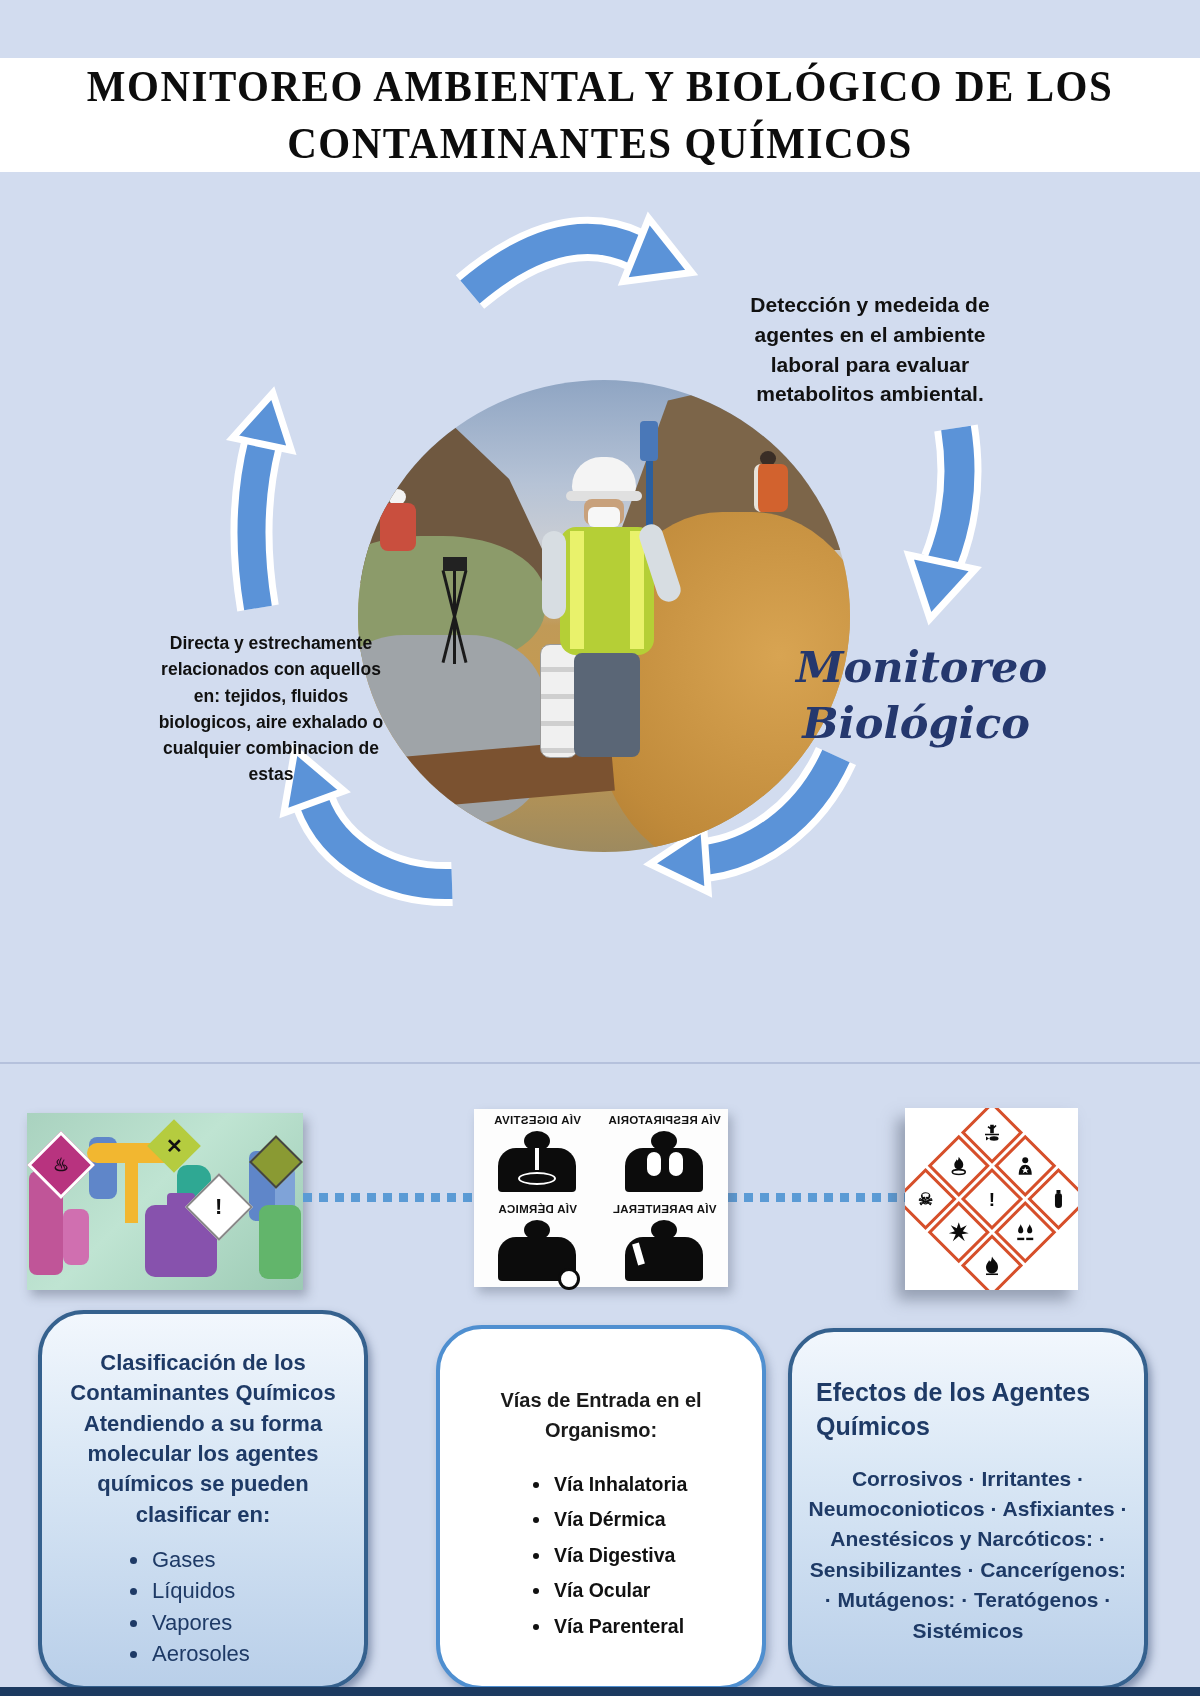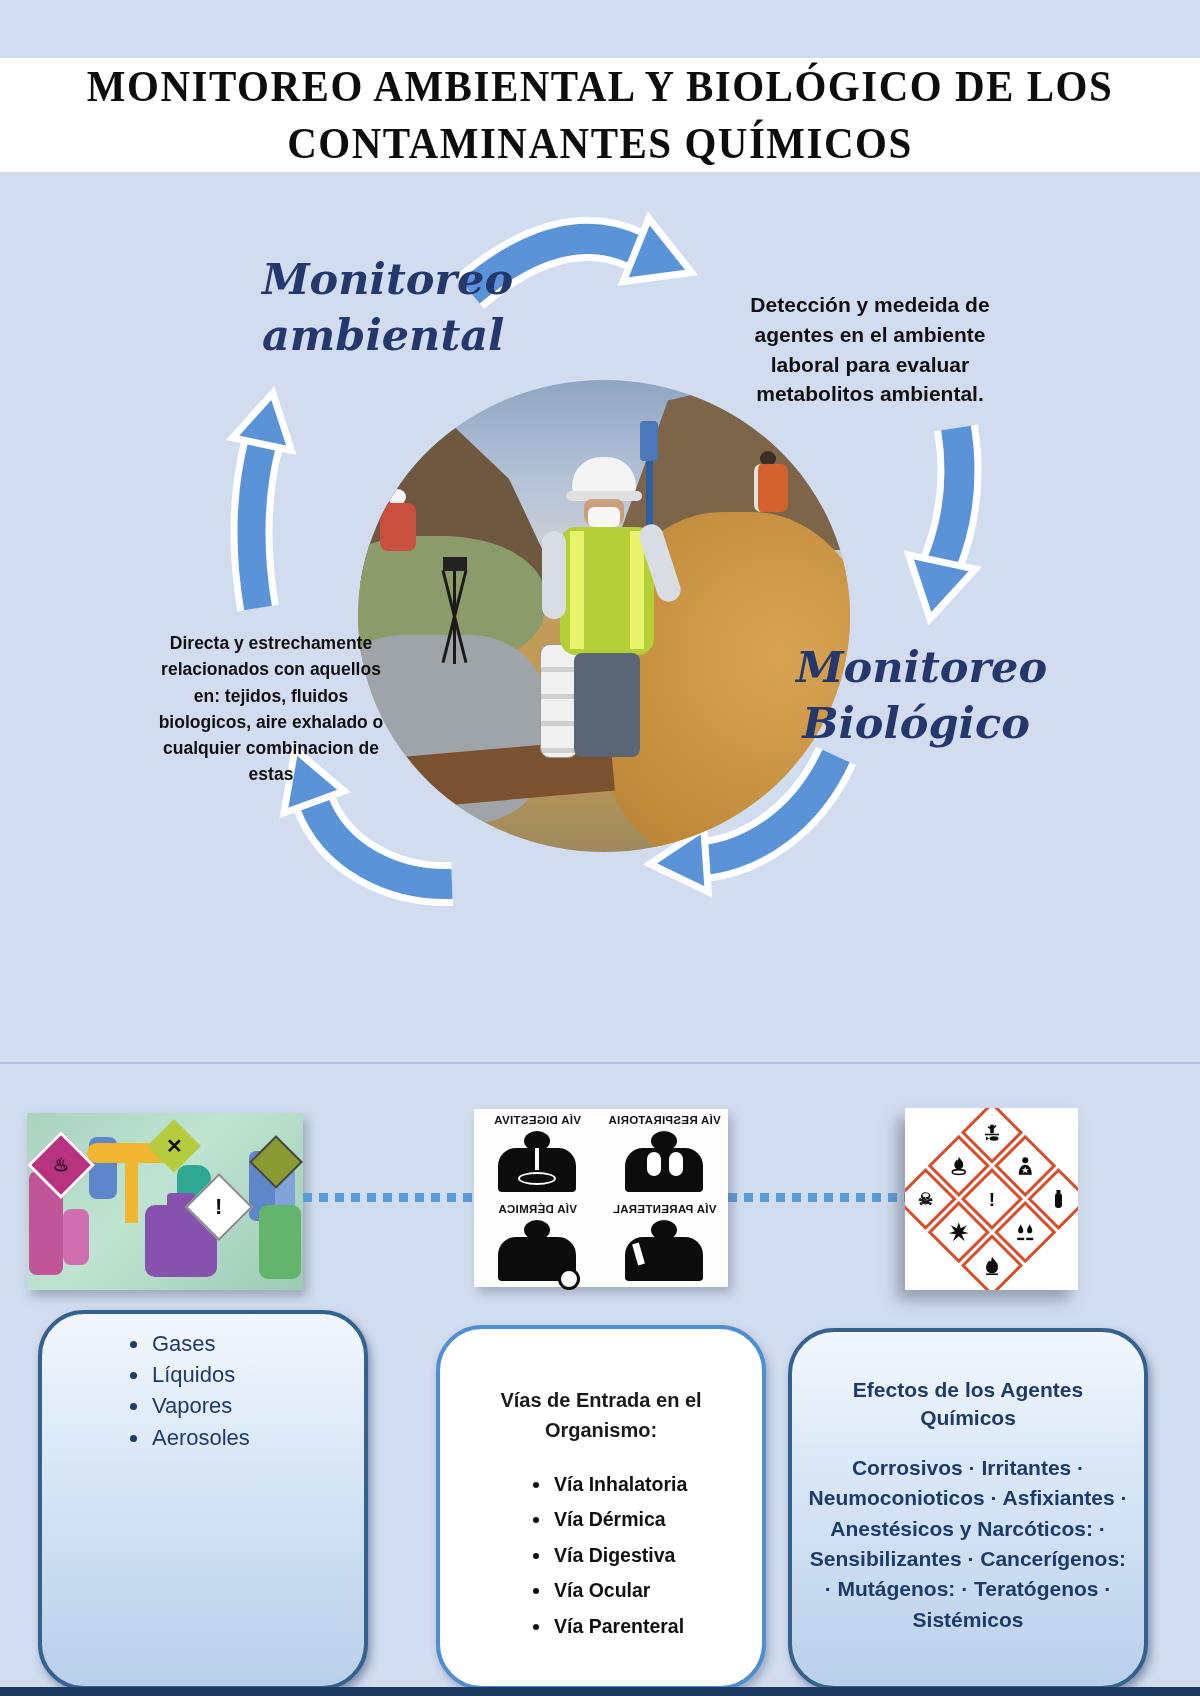--- a/index.html
+++ b/index.html
@@ -131,21 +131,21 @@
   .box2{left:436px;top:1325px;width:322px;height:357px;background:#ffffff;border:4px solid #4f8fd0;
     box-shadow:3px 5px 8px rgba(50,70,110,.35);}
   .box3{left:788px;top:1328px;width:352px;height:354px;}
   .navy{color:#1e3a66;}
   .box1 .bx-title{padding:34px 20px 0;font-size:22px;font-weight:700;text-align:center;line-height:1.38;}
   .box1 ul{margin:14px 0 0;padding-left:108px;font-size:22px;font-weight:400;line-height:1.42;}
   .box2 .bx-title{padding:56px 26px 0;font-size:20px;font-weight:700;color:#1a1a1a;
     text-align:center;line-height:1.5;}
   .box2 ul{margin:22px 16px 0;padding-left:96px;font-size:19.5px;font-weight:600;color:#111;
     line-height:1.82;}
-  .box3 .bx-title{padding:44px 24px 0;font-size:21px;font-weight:700;text-align:center;line-height:1.35;}
+  .box3 .bx-title{padding:44px 24px 0;font-size:25px;font-weight:700;text-align:left;line-height:1.35;}
   .box3 .bx-body{margin:20px 14px 0;font-size:21px;font-weight:700;text-align:center;line-height:1.45;}
   li{padding-left:2px;}
   
   .footer{position:absolute;left:0;bottom:0;width:1200px;height:9px;background:#1c3a60;}
   .arrows{position:absolute;left:0;top:0;pointer-events:none;}
 </style>
 </head>
 <body>
 
 <div class="page">
@@ -227,21 +227,20 @@
       <div class="mask"></div>
       <div class="vest"></div>
       <div class="stripe1"></div>
         <div class="stripe2"></div>
       <div class="sleeveL"></div>
         <div class="sleeveR"></div>
       <div class="pants"></div>
     </div>
   </div>
 
-  <div class="script script-amb">Monitoreo ambiental</div>
   <div class="desc desc-amb">Detección y medeida de agentes en el ambiente laboral para evaluar metabolitos ambiental.</div>
   <div class="script script-bio">Monitoreo Biológico</div>
   <div class="desc desc-dir">Directa y estrechamente relacionados con aquellos en: tejidos, fluidos biologicos, aire exhalado o cualquier combinacion de estas</div>
 
   <div class="divider"></div>
 
   <div class="prod">
     <div class="p-mag"></div>
     <div class="p-pink"></div>
     <div class="p-blue"></div>
@@ -367,20 +366,21 @@
         <svg width="20" height="20" viewBox="0 0 20 20">
               <path d="M10 1 C12 5 16 6.5 16 11.5 C16 15.5 13.3 18 10 18 C6.7 18 4 15.5 4 11.5 C4 8.5 6.3 7 7.2 4.5 C8 7 9.2 7.2 10 1 Z" fill="#0c0c0c"></path>
               <rect x="4" y="18" width="12" height="1.6" fill="#0c0c0c"></rect>
             </svg>
       </span>
         </div>
     </div>
   </div>
 
   <div class="bigbox grad box1">
+    <div class="bx-title navy">Clasificación de los Contaminantes Químicos Atendiendo a su forma molecular los agentes químicos se pueden clasificar en:</div>
     <ul class="navy">
         <li>Gases</li>
         <li>Líquidos</li>
         <li>Vapores</li>
         <li>Aerosoles</li>
       </ul>
   </div>
 
   <div class="bigbox box2">
     <div class="bx-title">Vías de Entrada en el Organismo:</div>

